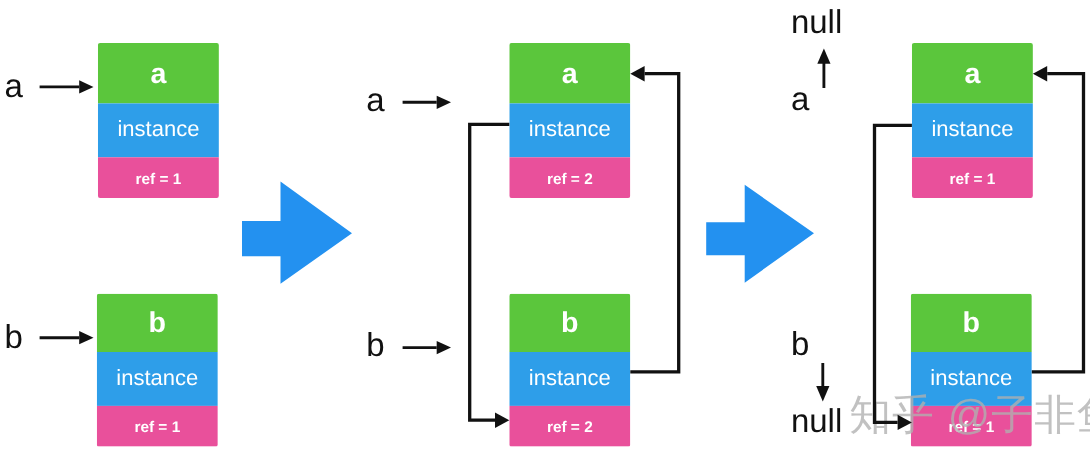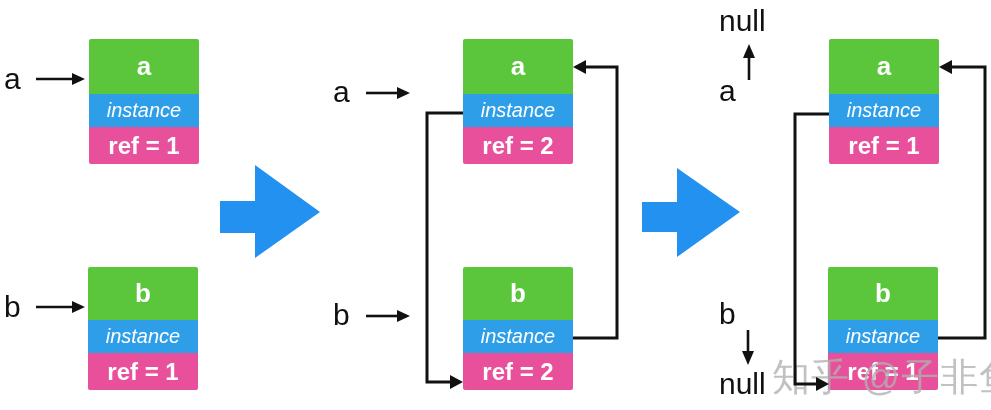--- a/index.html
+++ b/index.html
@@ -54,29 +54,28 @@
     color: #ffffff;
     width: 100%;
   }
   .seg.green {
     height: 55px;
     background: var(--green, #5bc63c);
     font-size: 26px;
     font-weight: bold;
   }
   .seg.blue {
-    height: 33px;
+    height: 49px;
     background: var(--blue, #2e9ee9);
     font-size: 20px;
-    font-style: italic;
   }
   .seg.pink {
     height: 37px;
     background: var(--pink, #e9509b);
-    font-size: 24px;
+    font-size: 14px;
     font-weight: bold;
   }
   .lbl {
     position: absolute;
     color: var(--label, #111);
     font-size: 30px;
     line-height: 34px;
     text-align: left;
     z-index: 3;
   }

